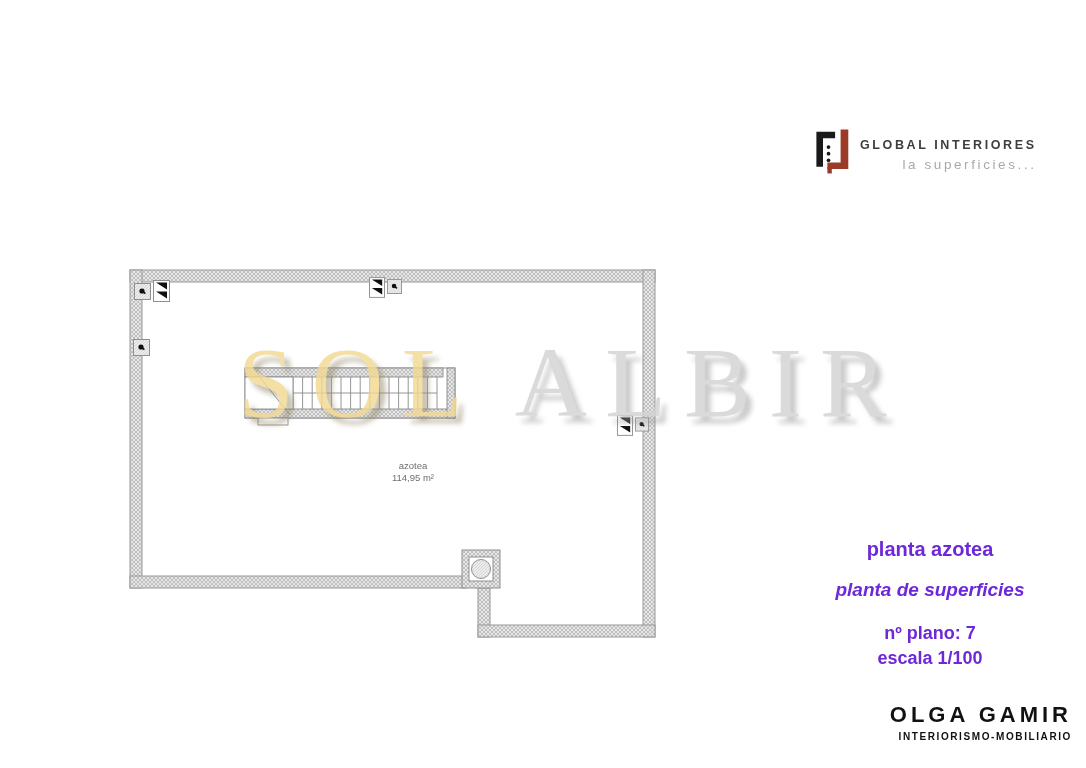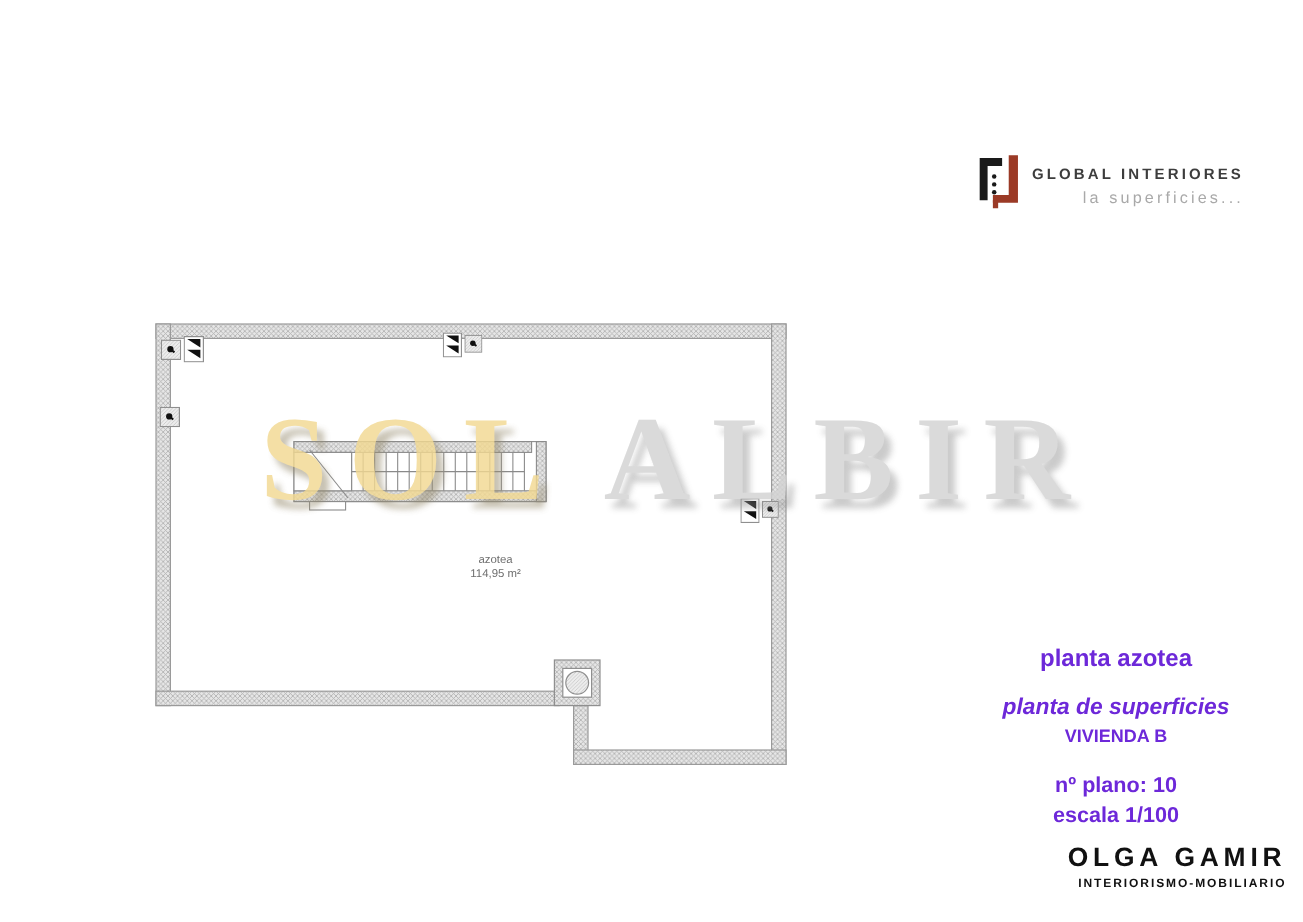--- a/index.html
+++ b/index.html
@@ -7,22 +7,22 @@
   #page{position:relative;width:1086px;height:768px;background:#ffffff;}
 
   
   #logo{position:absolute;left:812px;top:127px;display:flex;align-items:flex-start;}
   #logo .mark{width:44px;height:50px;flex:0 0 auto;}
   #logo .words{margin-left:4px;padding-top:11px;}
   .brand{font-size:12.5px;font-weight:bold;letter-spacing:2.6px;color:#3d3d3d;white-space:nowrap;}
   .tagline{font-size:13.5px;letter-spacing:2.6px;color:#a9a9a9;text-align:right;margin-top:5px;white-space:nowrap;}
 
   
-  #watermark{position:absolute;left:217px;top:333px;z-index:5;opacity:.82;pointer-events:none;
-             font-family:"Liberation Serif",serif;font-size:100px;font-weight:bold;
+  #watermark{position:absolute;left:238px;top:333px;z-index:5;opacity:.82;pointer-events:none;
+             font-family:"Liberation Serif",serif;font-size:100px;font-weight:normal;
              letter-spacing:18px;line-height:1;white-space:nowrap;}
   #watermark .wm1{color:#f2d992;text-shadow:6px 7px 5px rgba(150,140,110,.65);}
   #watermark .wm2{color:#d3d3d3;text-shadow:6px 7px 5px rgba(150,150,150,.6);}
 
   
   #plan{position:absolute;left:120px;top:260px;z-index:1;}
   .planlabel{font-family:"Liberation Sans",sans-serif;fill:#6e6e6e;}
 
   
   #titleblock{position:absolute;left:788px;top:538px;width:284px;text-align:center;color:#6d28d9;z-index:6;}
@@ -115,22 +115,21 @@
     <use href="#sym-flag" x="497" y="155" width="16" height="21"></use>
     <use href="#sym-dot" x="515" y="157" width="14" height="15"></use>
 
     <text class="planlabel" x="293" y="209" font-size="9.5" text-anchor="middle">azotea</text>
     <text class="planlabel" x="293" y="221" font-size="9.5" text-anchor="middle">114,95 m²</text>
   </svg>
 
   <div id="titleblock">
     <div class="tb1">planta azotea</div>
     <div class="tb2">planta de superficies</div>
-    <div class="tb3">VIVIENDA B</div>
-    <div class="tb4">nº plano: 10</div>
+    <div class="tb4">nº plano: 7</div>
     <div class="tb5">escala 1/100</div>
   </div>
 
   <div id="studio">
     <div class="studio-name">OLGA GAMIR</div>
     <div class="studio-sub">INTERIORISMO-MOBILIARIO</div>
   </div>
 
 </div>
 

